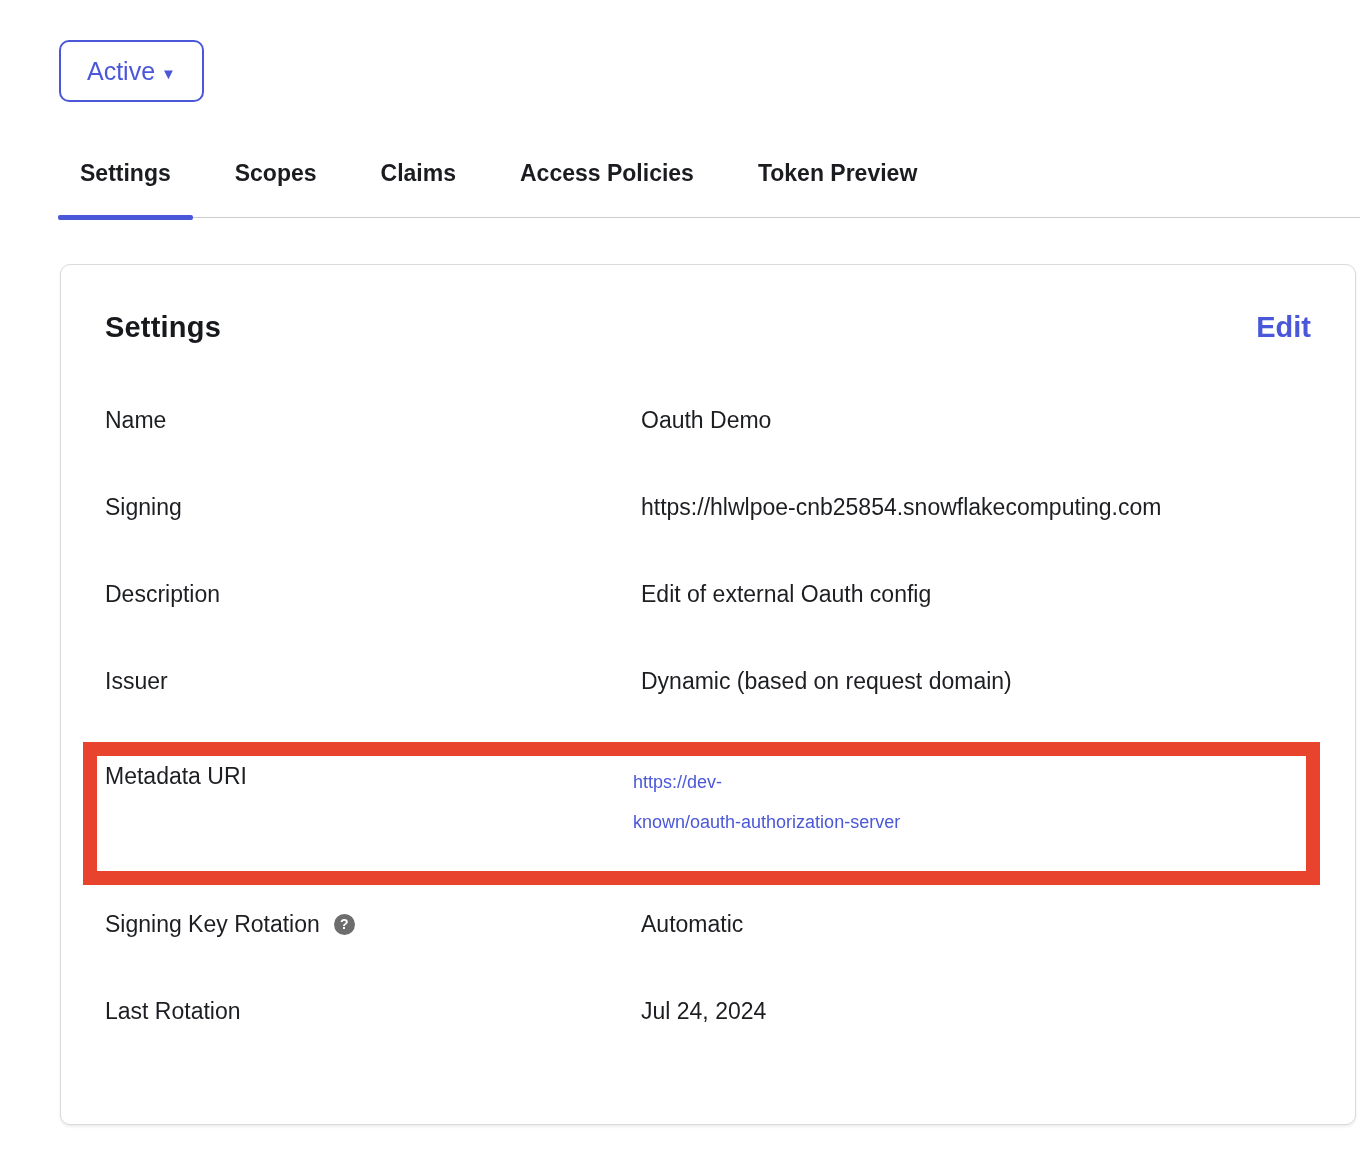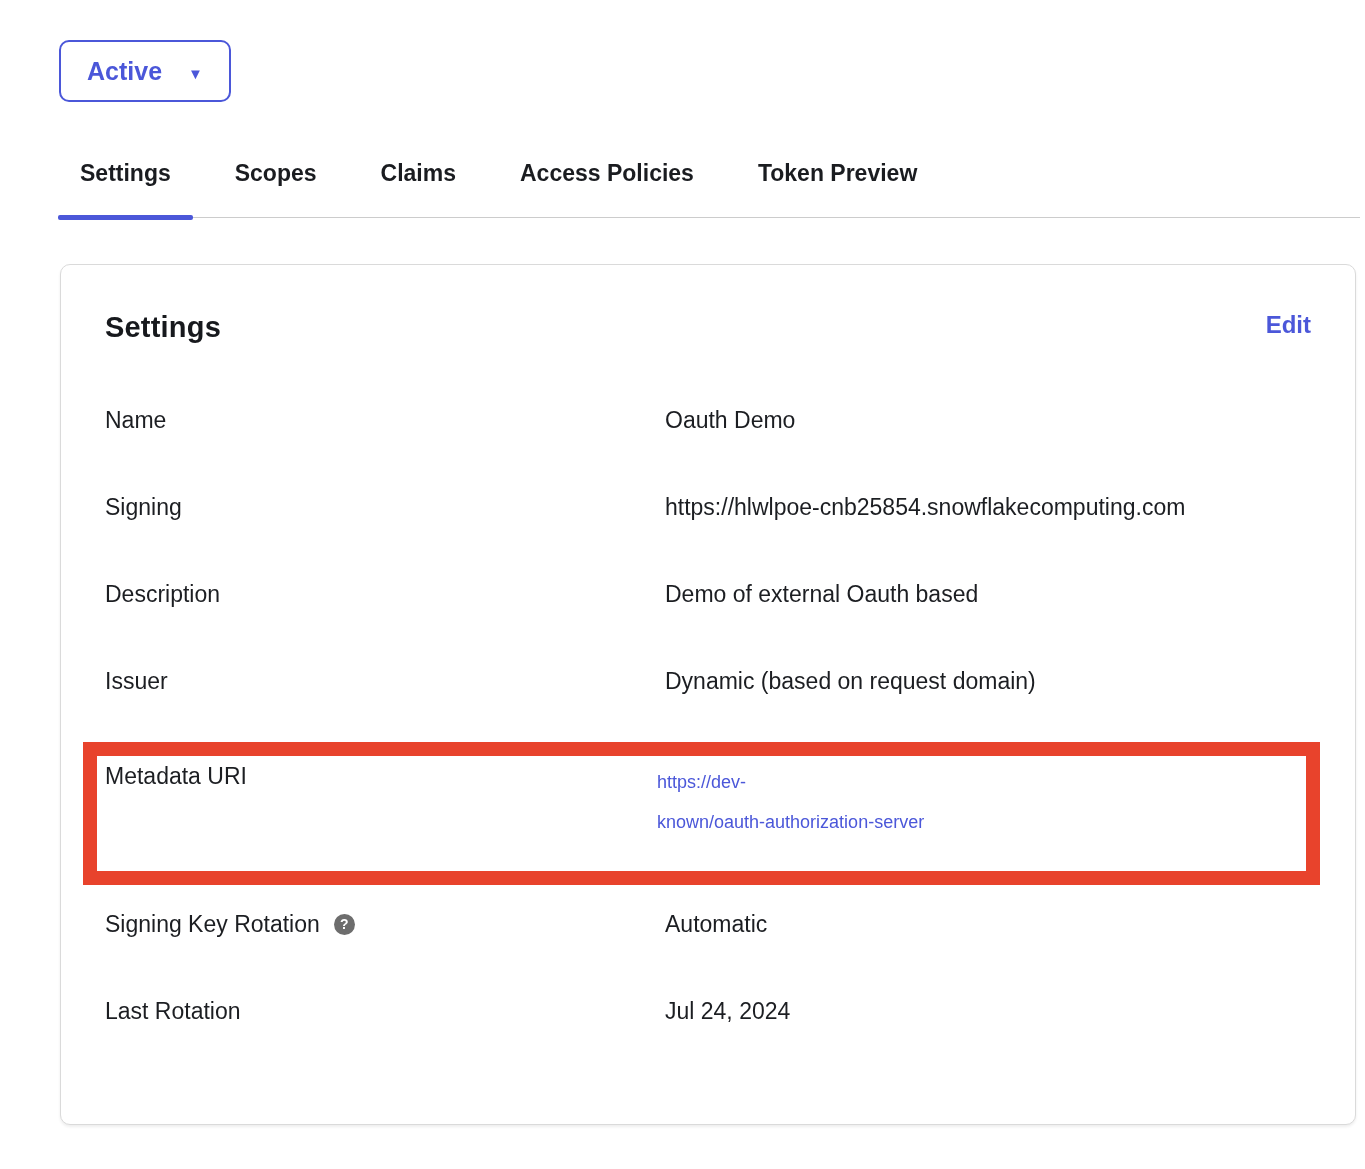--- a/index.html
+++ b/index.html
@@ -15,24 +15,24 @@
     width:1365px;height:1169px;
     font-family:"Liberation Sans","DejaVu Sans",sans-serif;
     color:var(--ink);
     overflow:hidden;
   }
   .page{position:relative;width:1365px;height:1169px;}
 
   
   .status-btn{
     position:absolute;left:59px;top:40px;
-    display:inline-flex;align-items:center;gap:26px;
+    display:inline-flex;align-items:center;gap:6px;
     height:62px;padding:0 26px;
     border:2px solid var(--accent);border-radius:10px;
-    color:var(--accent);font-size:25px;font-weight:700;
+    color:var(--accent);font-size:25px;font-weight:400;
     background:#fff;cursor:pointer;
   }
   .status-btn .caret{font-size:15px;transform:translateY(2px);}
 
   
   .tabs{
     position:absolute;left:58px;top:160px;
     width:1302px;
     display:flex;align-items:flex-end;
     border-bottom:1px solid var(--hairline);
@@ -57,30 +57,30 @@
     border:1px solid var(--card-border);
     border-radius:10px;
     box-shadow:0 2px 3px rgba(0,0,0,0.07);
     padding:46px 44px 0 44px;
   }
   .card-header{
     display:flex;justify-content:space-between;align-items:flex-start;
     margin-bottom:62px;
   }
   .card-title{font-size:29px;font-weight:600;color:#17191d;letter-spacing:0.2px;}
-  .edit-link{font-size:24px;font-weight:700;color:var(--accent);text-decoration:none;cursor:pointer;}
+  .edit-link{font-size:29px;font-weight:700;color:var(--accent);text-decoration:none;cursor:pointer;}
 
   .field-row{
     display:flex;align-items:flex-start;
     font-size:23px;line-height:28px;
     margin-bottom:59px;
     gap:36px;
   }
   .field-label{flex:0 0 500px;display:flex;align-items:center;gap:14px;}
-  .field-value{flex:1;margin-left:24px;}
+  .field-value{flex:1;}
 
   
   .annotation{
     border:14px solid var(--red);
     margin:-12px -9px 25px -22px;
     padding:6px 0 29px 8px;
   }
   .annotation .field-row{margin-bottom:0;}
   .annotation .field-label{flex-basis:492px;}
   .link-line{
@@ -143,21 +143,21 @@
       <div class="field-value">Oauth Demo</div>
     </div>
 
     <div class="field-row">
       <div class="field-label">Signing</div>
       <div class="field-value">https://hlwlpoe-cnb25854.snowflakecomputing.com</div>
     </div>
 
     <div class="field-row">
       <div class="field-label">Description</div>
-      <div class="field-value">Demo of external Oauth based</div>
+      <div class="field-value">Edit of external Oauth config</div>
     </div>
 
     <div class="field-row">
       <div class="field-label">Issuer</div>
       <div class="field-value">Dynamic (based on request domain)</div>
     </div>
 
     <div class="annotation">
       <div class="field-row">
         <div class="field-label">Metadata URI</div>

